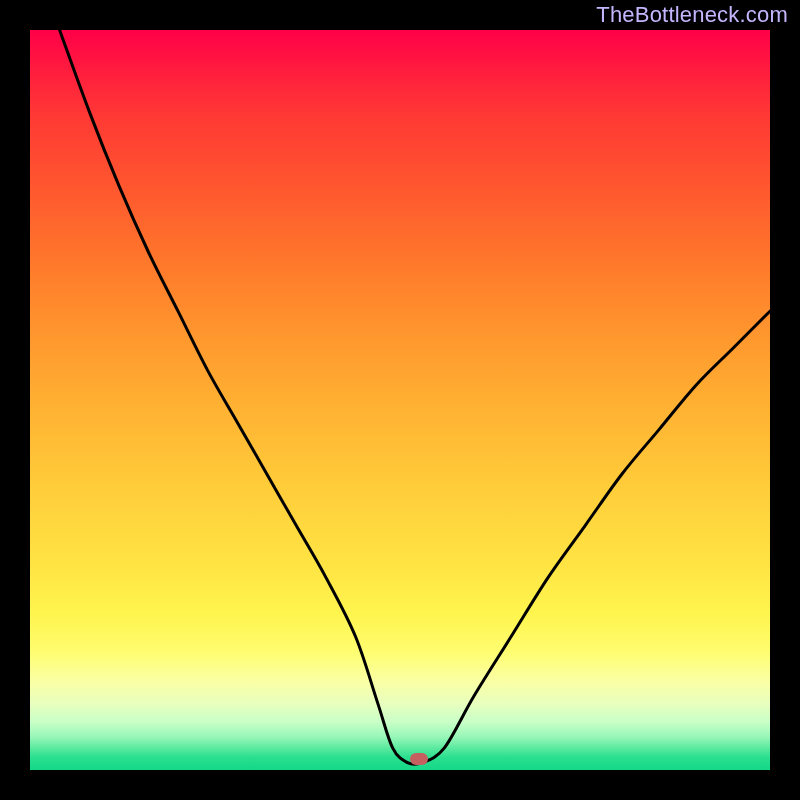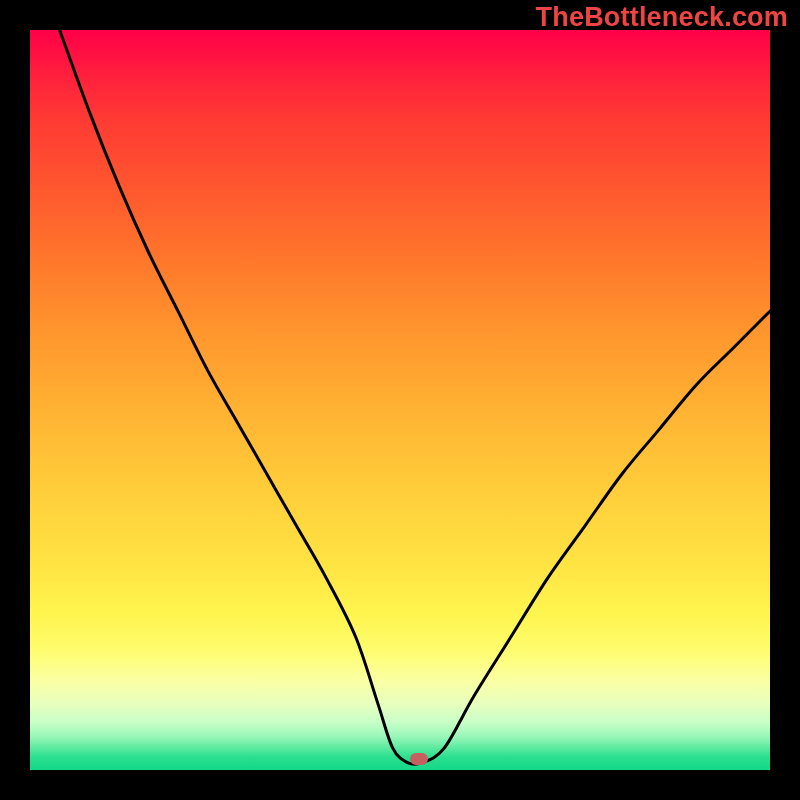--- a/index.html
+++ b/index.html
@@ -14,23 +14,23 @@
   .frame {
     position: relative;
     width: 800px;
     height: 800px;
     background: #000;
   }
   .watermark {
     position: absolute;
     top: 2px;
     right: 12px;
-    color: #ef4444;
-    font-size: 27px;
-    font-weight: 700;
+    color: #c4b5fd;
+    font-size: 22px;
+    font-weight: 400;
     letter-spacing: 0.2px;
     z-index: 5;
   }
   .plot {
     position: absolute;
     left: 30px;
     top: 30px;
     width: 740px;
     height: 740px;
     overflow: hidden;

